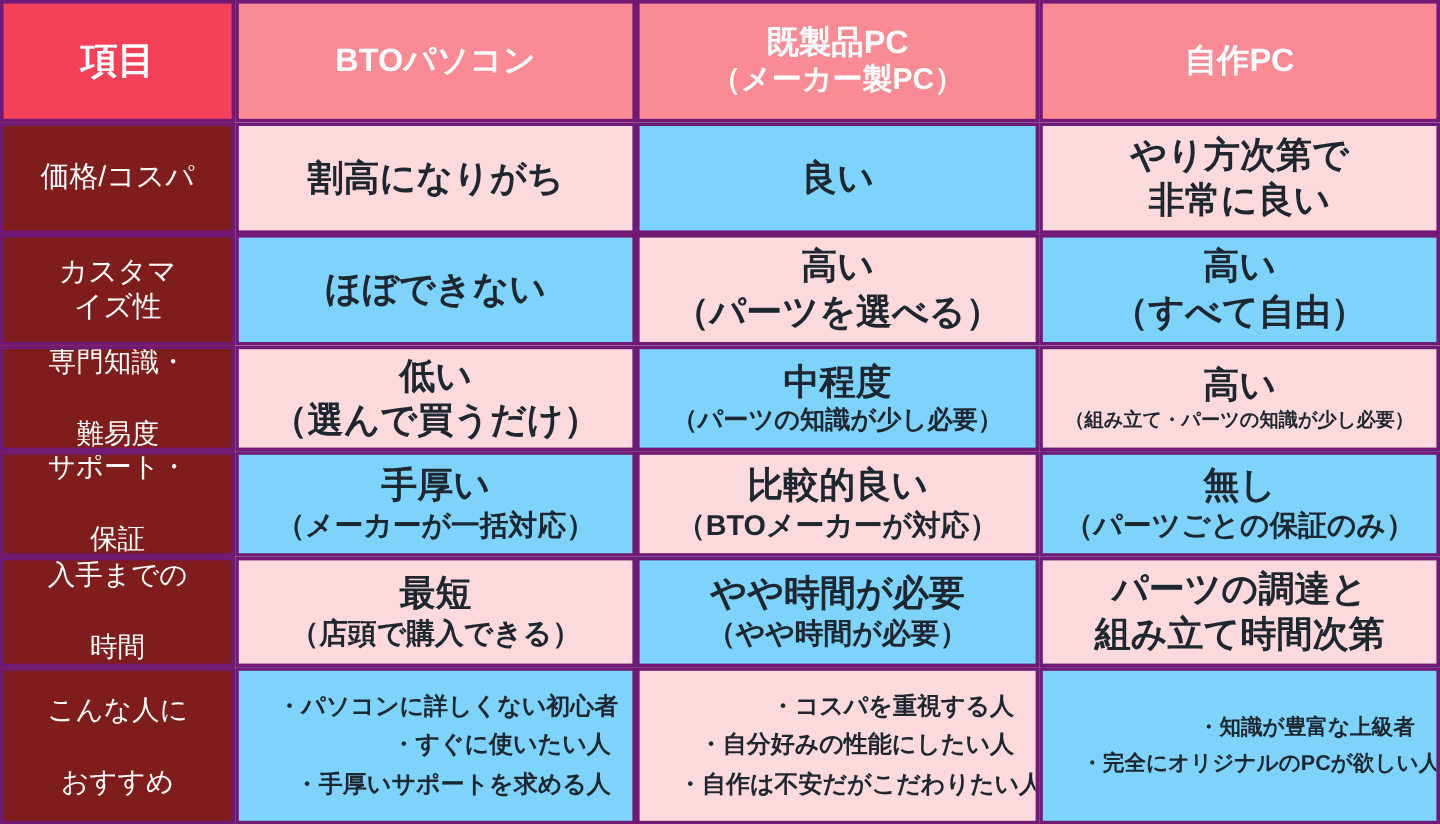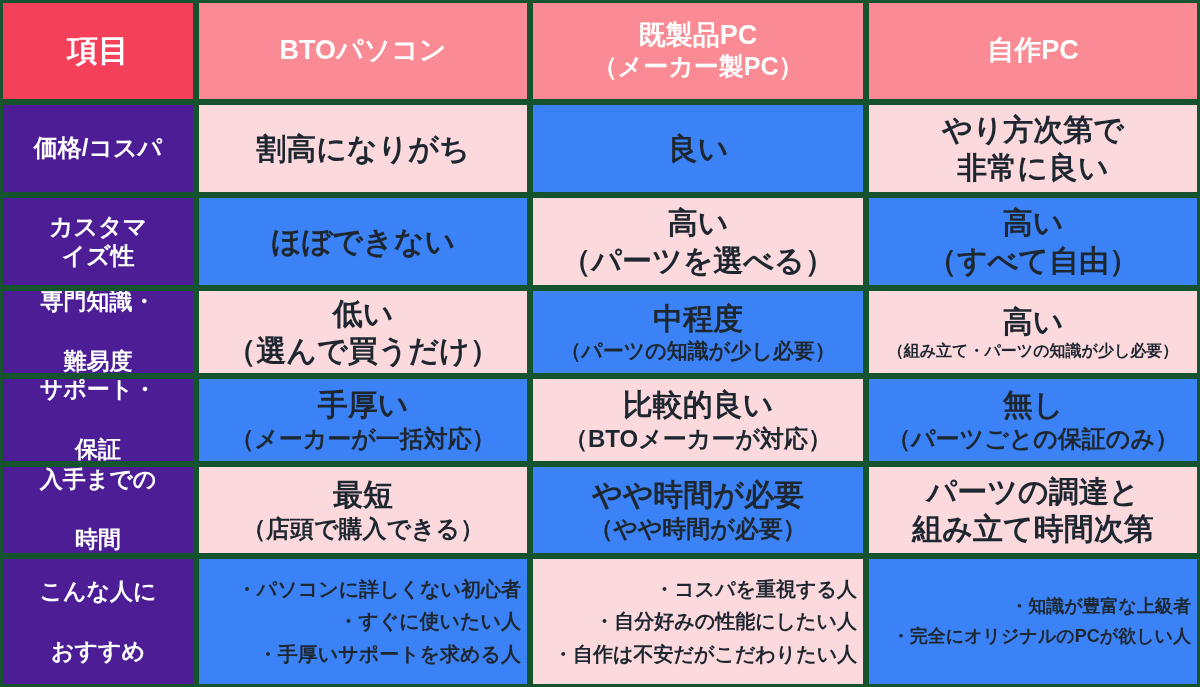--- a/index.html
+++ b/index.html
@@ -17,57 +17,57 @@
     width: 1200px;
     height: 687px;
     display: grid;
     grid-template-columns: 196px 334px 336px 334px;
     grid-template-rows: 102px 93px 93px 88px 88px 92px 131px;
     gap: 0px;
     box-sizing: border-box;
   }
   .cell {
     box-sizing: border-box;
-    border: 3px solid #14532d;
+    border: 3px solid #701a75;
     display: flex;
     align-items: center;
     justify-content: center;
     text-align: center;
     overflow: hidden;
-    padding: 2px 6px;
+    padding: 2px 18px;
   }
   
   .hdr-first {
     background: #f5405a;
     color: #ffffff;
     font-weight: bold;
     font-size: 31px;
   }
   .hdr {
     background: #fa8b94;
     color: #ffffff;
     font-weight: bold;
     font-size: 27px;
     line-height: 1.18;
   }
   
   .rowlabel {
-    background: #4c1d95;
+    background: #7f1d1d;
     color: #ffffff;
-    font-weight: bold;
+    font-weight: normal;
     font-size: 24px;
     line-height: 1.2;
   }
   .rowlabel.small {
     font-size: 23px;
     gap: 32px;
   }
   
   .body-a { background: #fbd9dd; }
-  .body-b { background: #3b82f6; }
+  .body-b { background: #7dd3fc; }
 
   .body-cell {
     color: #1e2730;
     font-weight: bold;
     line-height: 1.25;
   }
   .txt-main {
     font-size: 30px;
     font-weight: bold;
     display: block;

